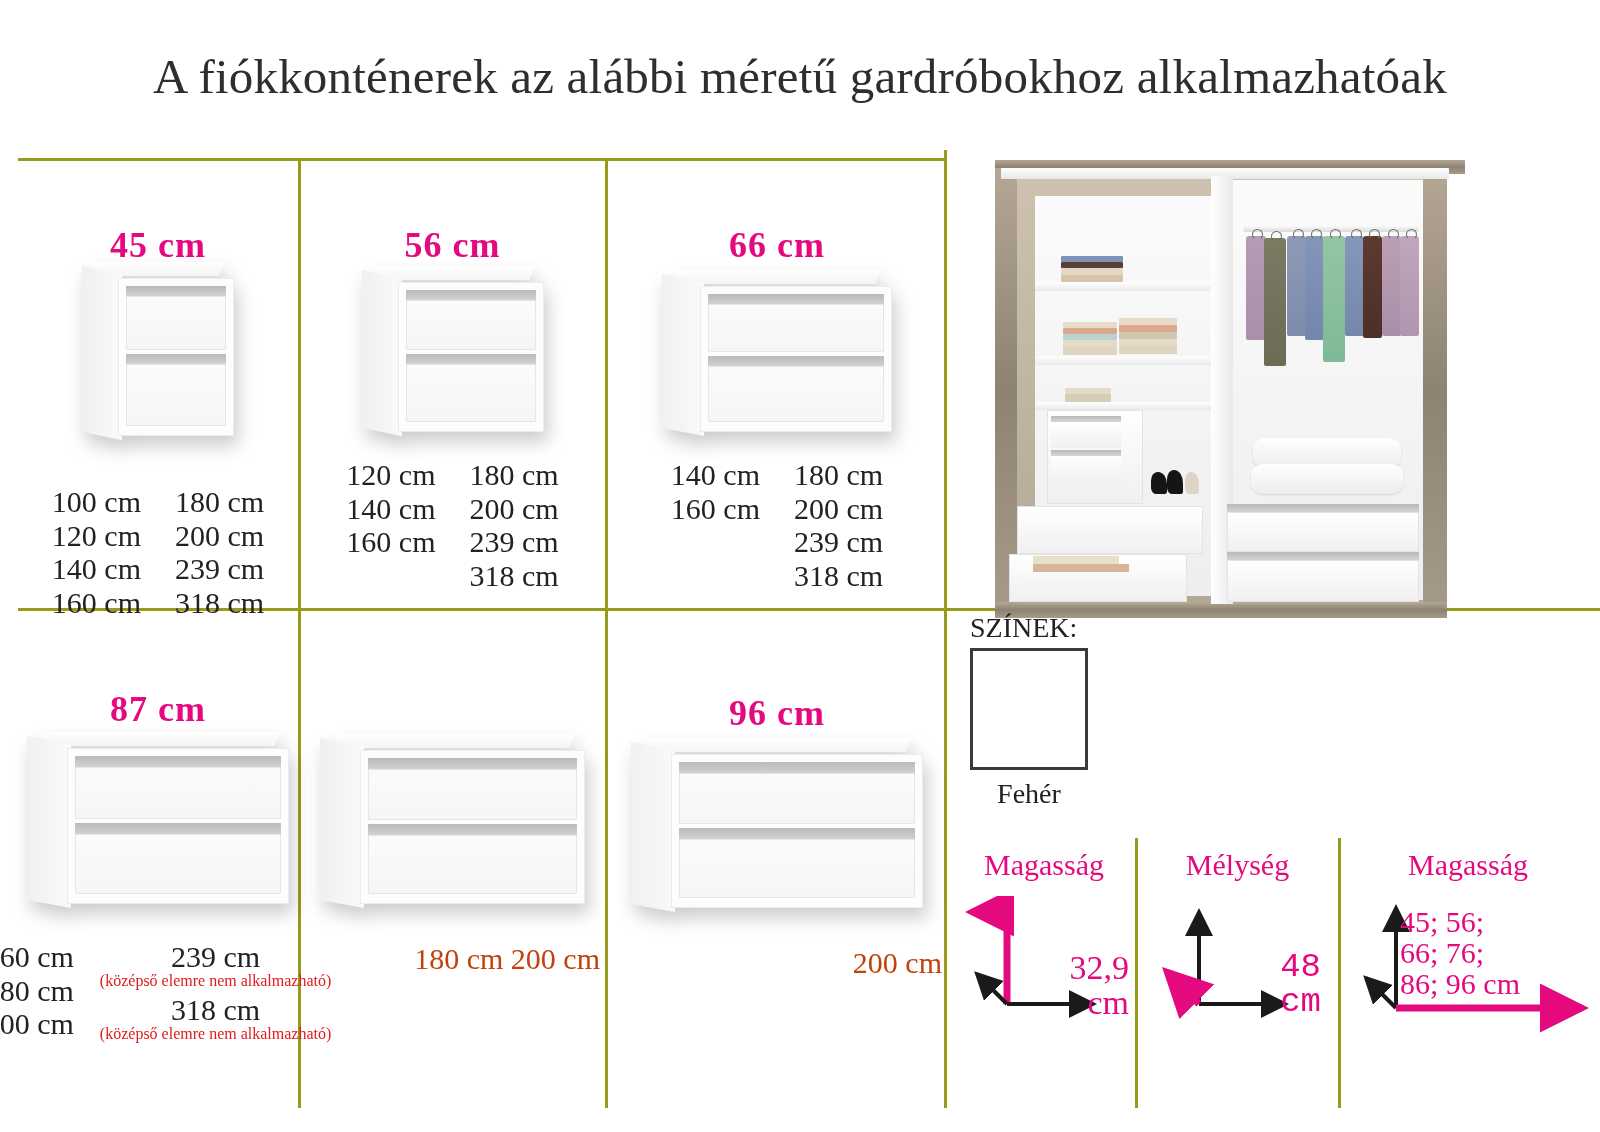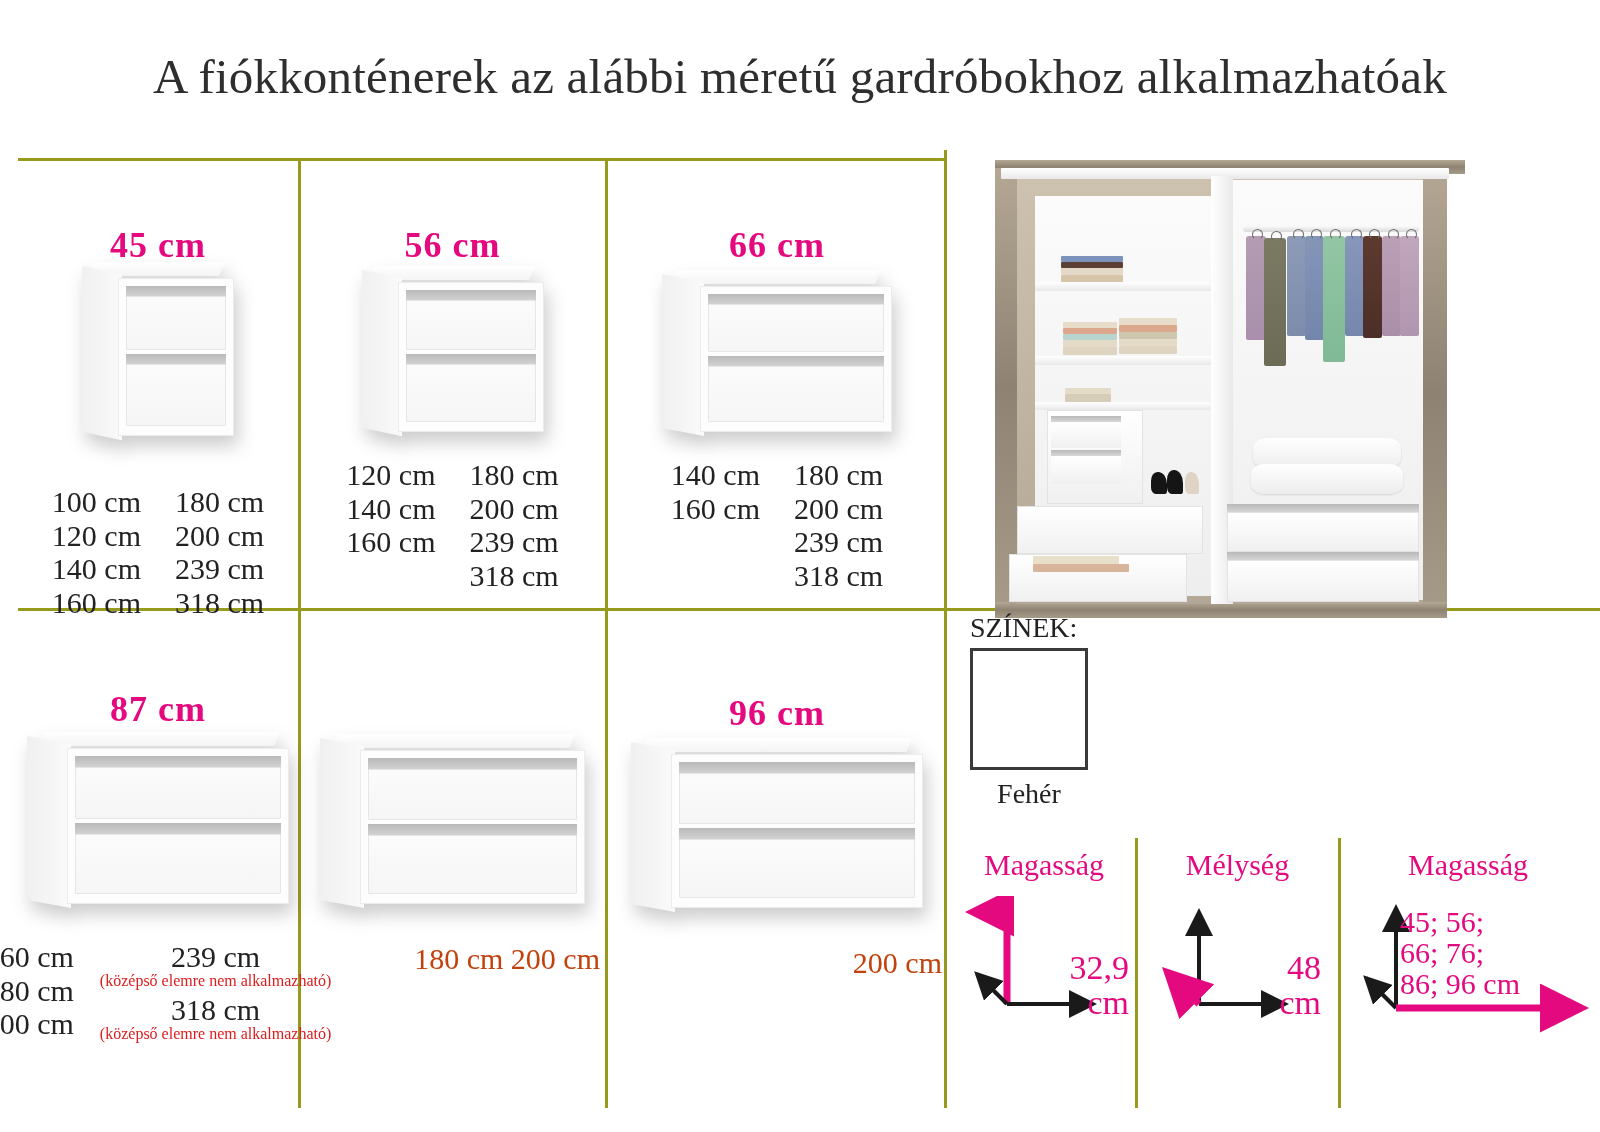--- a/index.html
+++ b/index.html
@@ -424,21 +424,21 @@
         </marker>
         <marker id="mk-pink-d" markerWidth="7" markerHeight="7" refX="6" refY="3.5" orient="auto">
           <path d="M0,0 L7,3.5 L0,7 Z" fill="#e5097f"></path>
         </marker>
       </defs>
       <line x1="42" y1="108" x2="42" y2="16" stroke="#1a1a1a" stroke-width="4" marker-end="url(#mk-blk2)"></line>
       <line x1="42" y1="108" x2="128" y2="108" stroke="#1a1a1a" stroke-width="4" marker-end="url(#mk-blk2)"></line>
 
       <line x1="42" y1="108" x2="10" y2="76" stroke="#e5097f" stroke-width="7" marker-end="url(#mk-pink-d)"></line>
     </svg>
-    <div class="axis-value" style="left:84px; top:102px; width:92px;">
+    <div class="axis-value" style="left:84px; top:102px; width:92px;font-family:Liberation Mono, monospace;">
       <span>48</span><br>
       <span>cm</span>
     </div>
   </div>
 
   <div class="axis-block" style="left:1348px; top:848px; width:240px; height:200px;">
     <div class="axis-title" style="text-align:center;">Magasság</div>
     <svg class="axis-svg" style="left:6px; top:42px;" width="240" height="150" viewBox="0 0 240 150">
       <defs>
         <marker id="mk-blk3" markerWidth="7" markerHeight="7" refX="6" refY="3.5" orient="auto">

